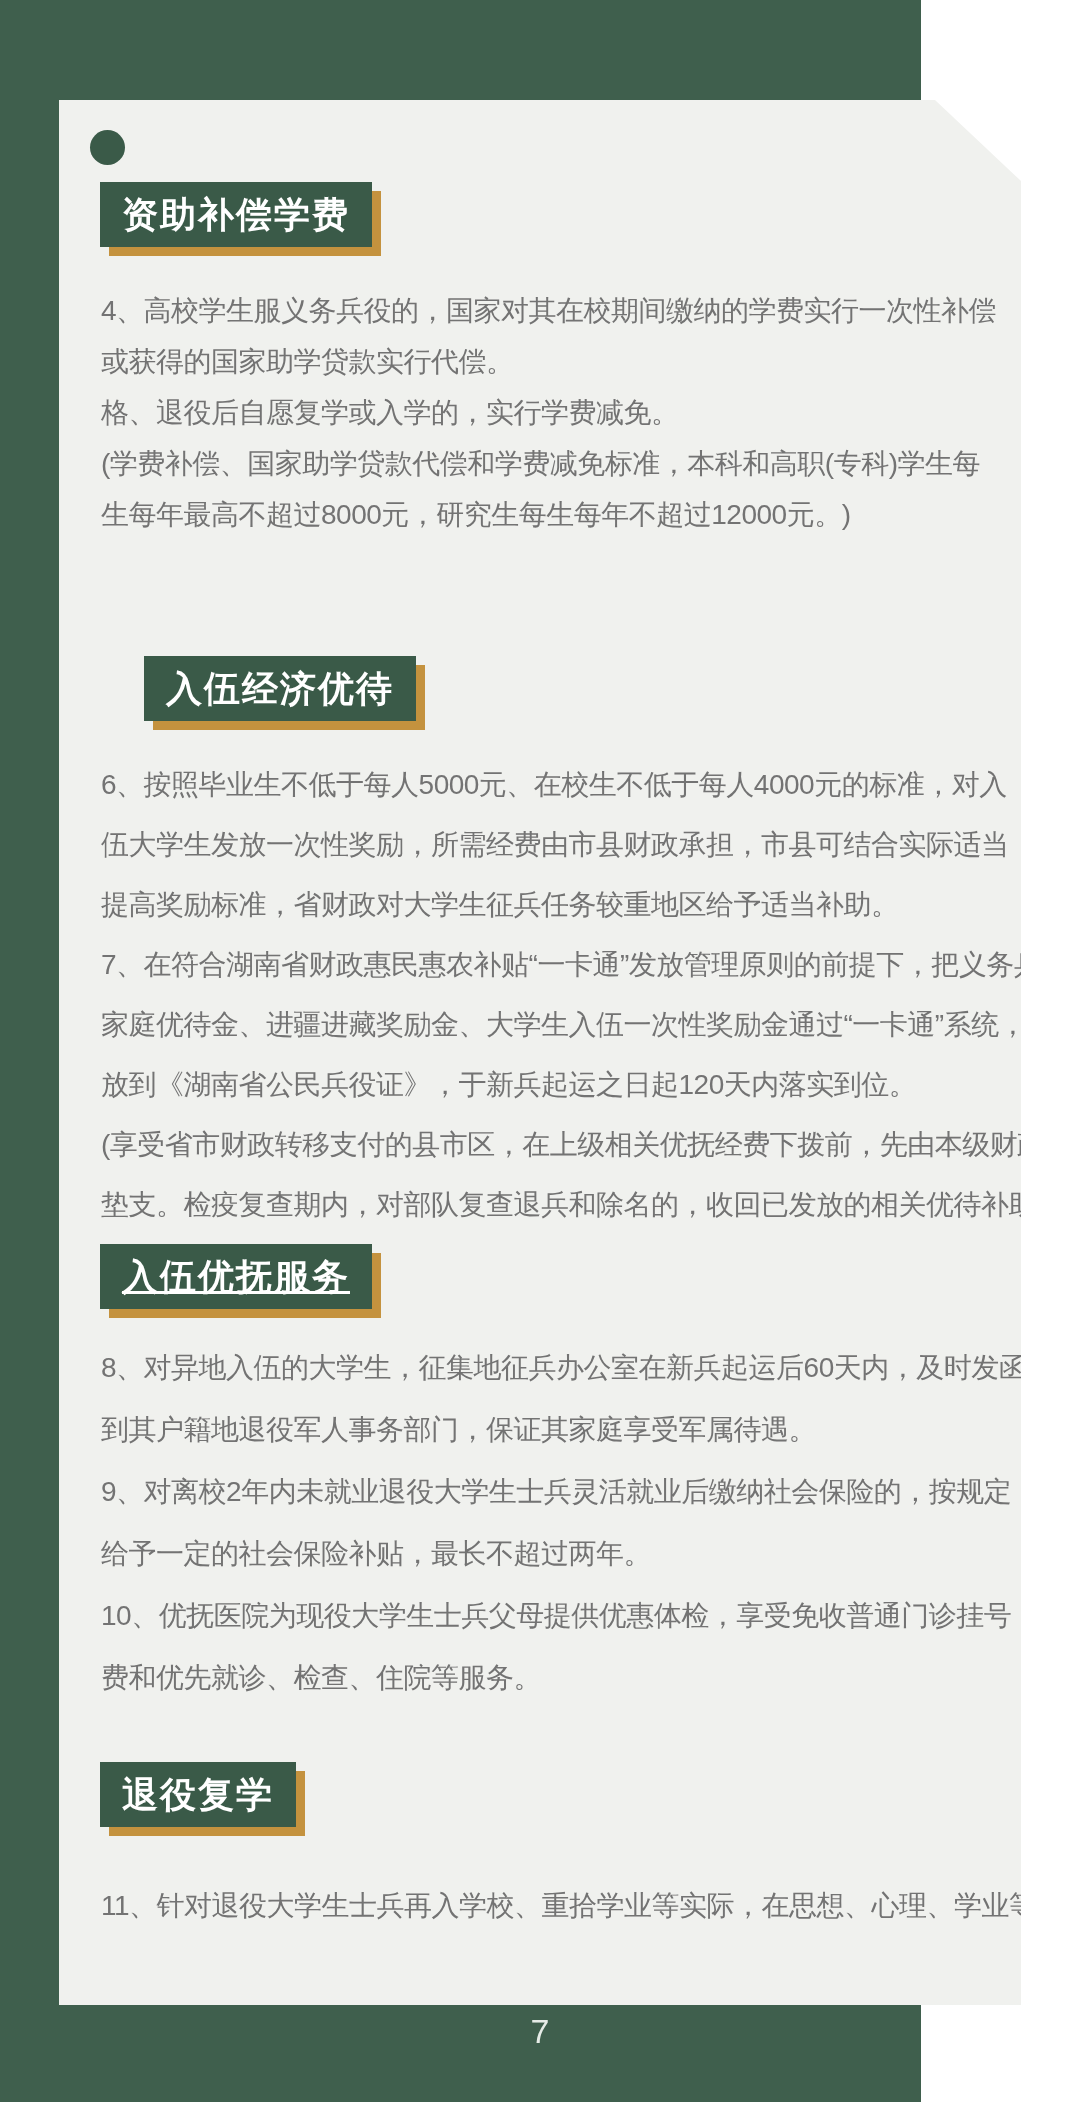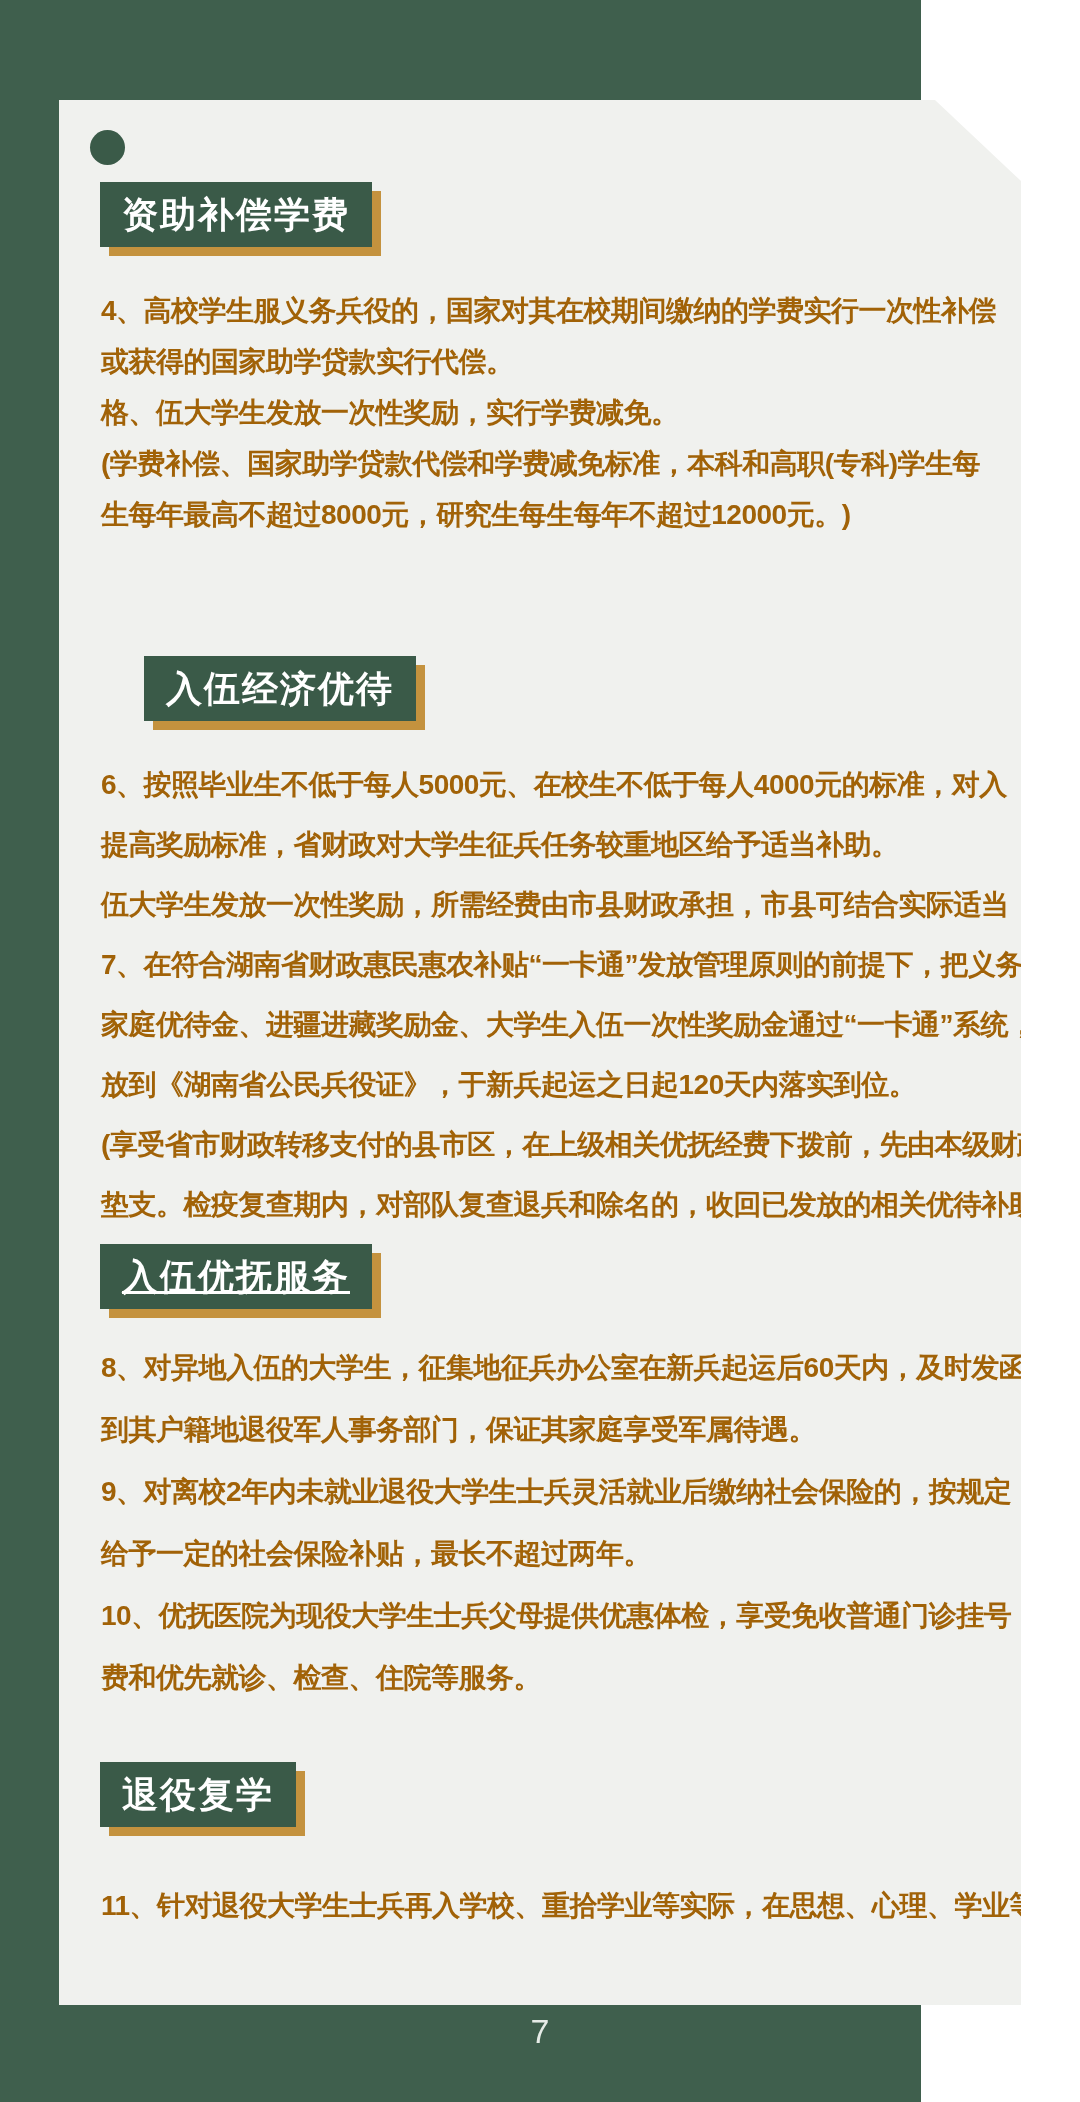--- a/index.html
+++ b/index.html
@@ -49,23 +49,23 @@
     white-space: nowrap;
   }
   .badge-1 { top: 82px; }
   .badge-2 { top: 556px; margin-left: 44px; }
   .badge-3 { top: 1144px; text-decoration: underline; }
   .badge-4 { top: 1662px; }
   .textblock {
     position: absolute;
     left: 42px;
     width: 890px;
-    color: #a16207;
+    color: #737373;
     font-size: 28px;
-    font-weight: 700;
+    font-weight: 400;
     letter-spacing: -0.5px;
     white-space: nowrap;
   }
   .tb-1 { top: 185px; line-height: 51px; }
   .tb-2 { top: 655px; line-height: 60px; }
   .tb-3 { top: 1237px; line-height: 62px; }
   .tb-4 { top: 1776px; line-height: 60px; }
   .page-number {
     position: absolute;
     left: 0;
@@ -84,32 +84,32 @@
   <div class="card">
 
     <div class="corner-dot"></div>
 
     <div class="badge badge-1">
       <span>资助补偿学费</span>
     </div>
     <div class="textblock tb-1">
       <div>4、高校学生服义务兵役的，国家对其在校期间缴纳的学费实行一次性补偿</div>
       <div>或获得的国家助学贷款实行代偿。</div>
-      <div>格、伍大学生发放一次性奖励，实行学费减免。</div>
+      <div>格、退役后自愿复学或入学的，实行学费减免。</div>
       <div>(学费补偿、国家助学贷款代偿和学费减免标准，本科和高职(专科)学生每</div>
       <div>生每年最高不超过8000元，研究生每生每年不超过12000元。)</div>
     </div>
 
     <div class="badge badge-2">
       <span>入伍经济优待</span>
     </div>
     <div class="textblock tb-2">
       <div>6、按照毕业生不低于每人5000元、在校生不低于每人4000元的标准，对入</div>
+      <div>伍大学生发放一次性奖励，所需经费由市县财政承担，市县可结合实际适当</div>
       <div>提高奖励标准，省财政对大学生征兵任务较重地区给予适当补助。</div>
-      <div>伍大学生发放一次性奖励，所需经费由市县财政承担，市县可结合实际适当</div>
       <div>7、在符合湖南省财政惠民惠农补贴“一卡通”发放管理原则的前提下，把义务兵</div>
       <div>家庭优待金、进疆进藏奖励金、大学生入伍一次性奖励金通过“一卡通”系统，发</div>
       <div>放到《湖南省公民兵役证》，于新兵起运之日起120天内落实到位。</div>
       <div>(享受省市财政转移支付的县市区，在上级相关优抚经费下拨前，先由本级财政</div>
       <div>垫支。检疫复查期内，对部队复查退兵和除名的，收回已发放的相关优待补助。)</div>
     </div>
 
     <div class="badge badge-3">
       <span>入伍优抚服务</span>
     </div>

